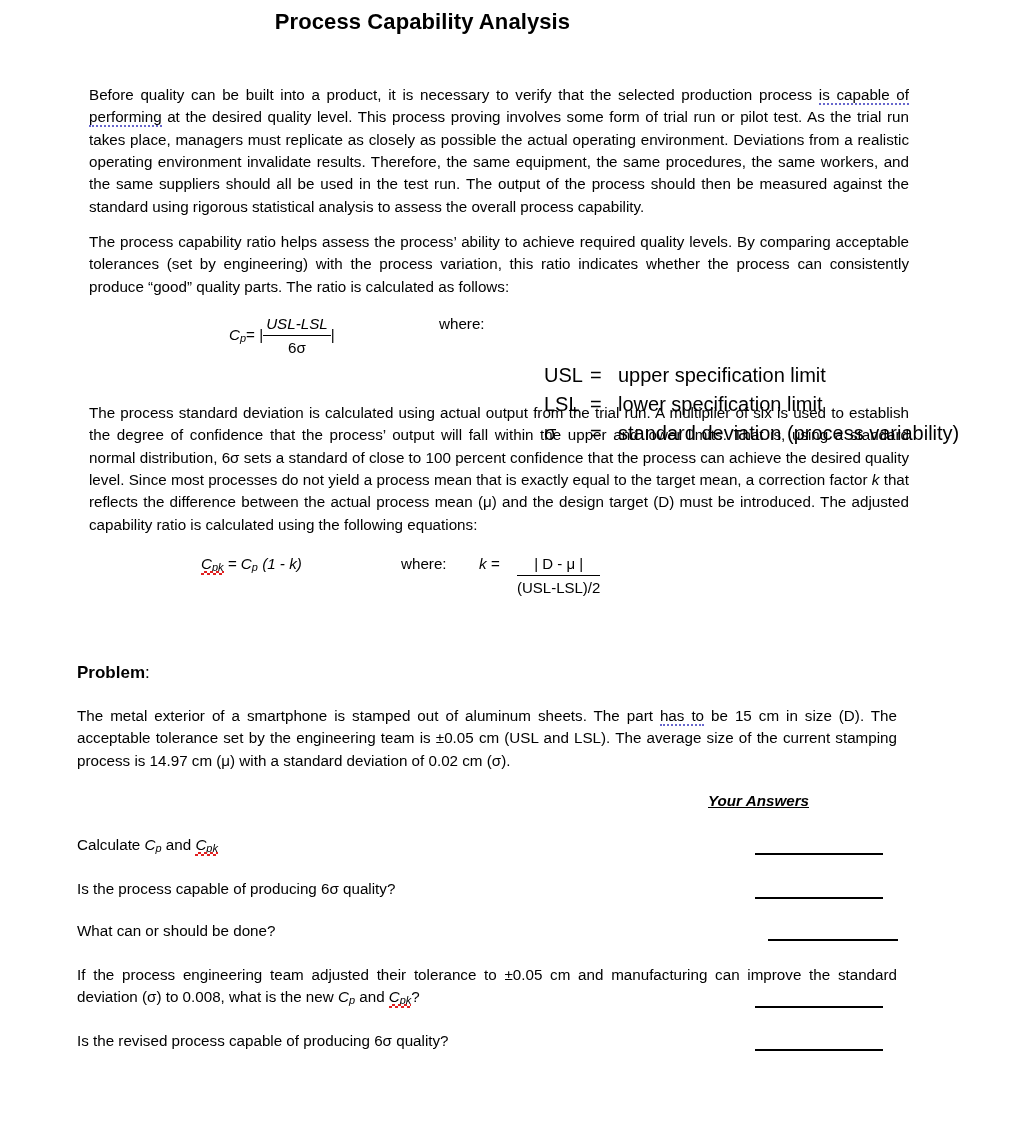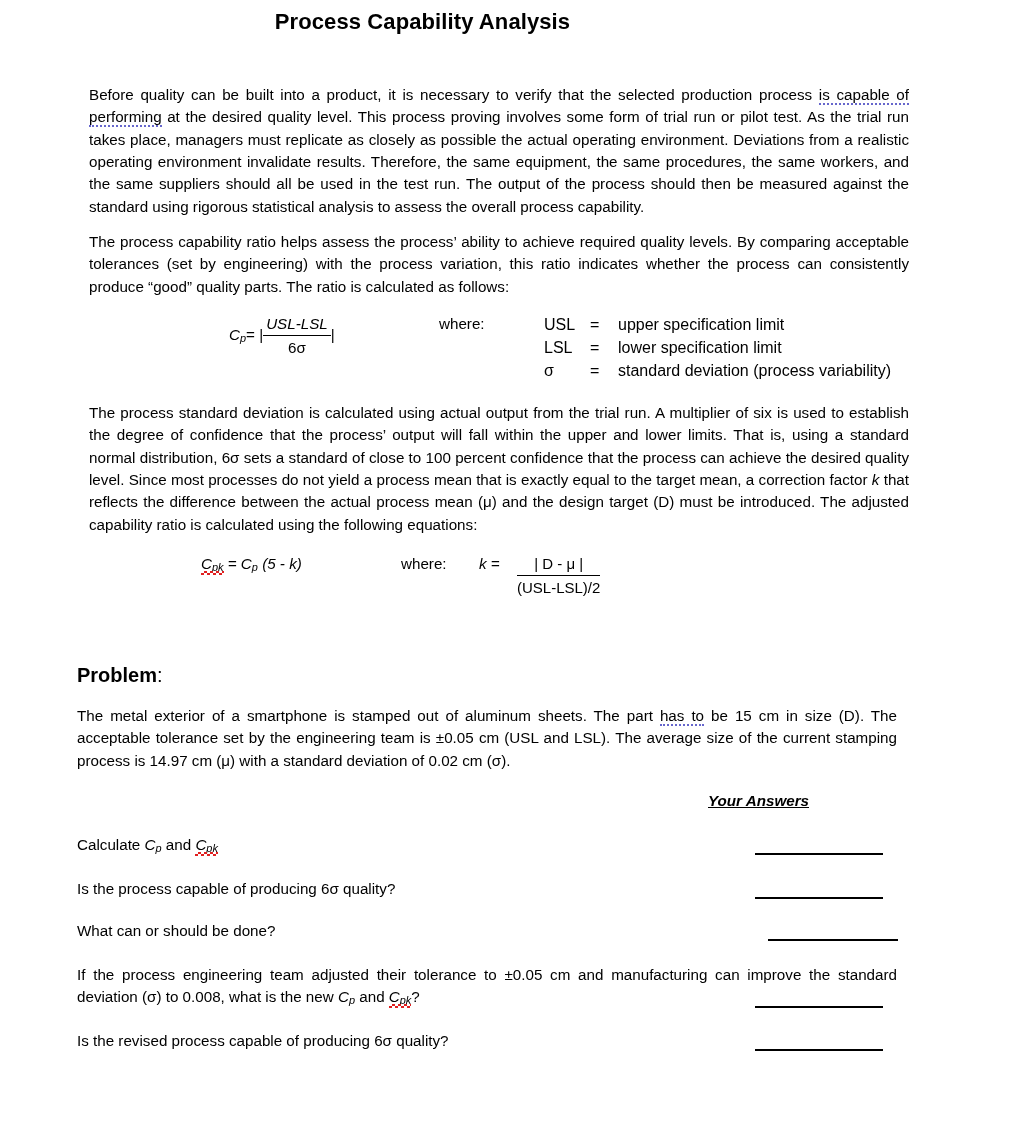--- a/index.html
+++ b/index.html
@@ -85,21 +85,21 @@
     font-style: italic;
   }
   .frac .den {
     display: block;
     padding-top: 1px;
     font-style: normal;
   }
   .bar-l, .bar-r { font-style: normal; }
 
   .f1-where { width: 105px; font-size: 15.2px; }
-  .deflist { font-size: 16px; line-height: 1.45; }
+  .deflist { font-size: 20px; line-height: 1.45; margin-top: 48px; }
   .defrow { display: flex; }
   .defrow .lbl { width: 46px; }
   .defrow .eqs { width: 28px; }
   .defrow .txt { }
 
   
   .f2-wrap { position: absolute; left: 201px; top: 553px; width: 760px; }
   .f2-row { display: flex; align-items: flex-start; }
   .f2-left { width: 200px; font-size: 15.2px; white-space: nowrap;}
   .f2-where { width: 78px; font-size: 15.2px; }
@@ -123,21 +123,21 @@
     left: 114px;
     top: 618px;
     font-size: 15.2px;
   }
 
   
   .problem-head {
     position: absolute;
     left: 77px;
     top: 661px;
-    font-size: 20px;
+    font-size: 17px;
   }
   .problem-head b { font-weight: bold; }
 
   .problem-para {
     position: absolute;
     left: 77px;
     top: 705px;
     width: 820px;
     text-align: justify;
     font-size: 15.2px;
@@ -212,21 +212,21 @@
           <span class="txt">standard deviation (process variability)</span>
         </div>
       </div>
     </div>
   </div>
 
   <p class="para" id="p3"><span>The process standard deviation is calculated using actual output from the trial run. A multiplier of six is used to establish the degree of confidence that the process’ output will fall within the upper and lower limits. That is, using a standard normal distribution, 6σ sets a standard of close to 100 percent confidence that the process can achieve the desired quality level. Since most processes do not yield a process mean that is exactly equal to the target mean, a correction factor </span><span class="var">k</span><span> that reflects the difference between the actual process mean (μ) and the design target (D) must be introduced. The adjusted capability ratio is calculated using the following equations:</span></p>
 
   <div class="f2-wrap">
     <div class="f2-row">
-      <div class="f2-left"><span class="spell"><span class="var">C</span><sub class="sub">pk</sub></span><span class="var"> = C</span><sub class="sub">p</sub><span class="var"> (5 - k)</span></div>
+      <div class="f2-left"><span class="spell"><span class="var">C</span><sub class="sub">pk</sub></span><span class="var"> = C</span><sub class="sub">p</sub><span class="var"> (1 - k)</span></div>
       <div class="f2-where">where:</div>
       <div class="f2-k">k =</div>
       <div class="f2-frac">
         <span class="num">| D - μ |</span>
         <span class="den">(USL-LSL)/2</span>
       </div>
     </div>
   </div>
 
 

